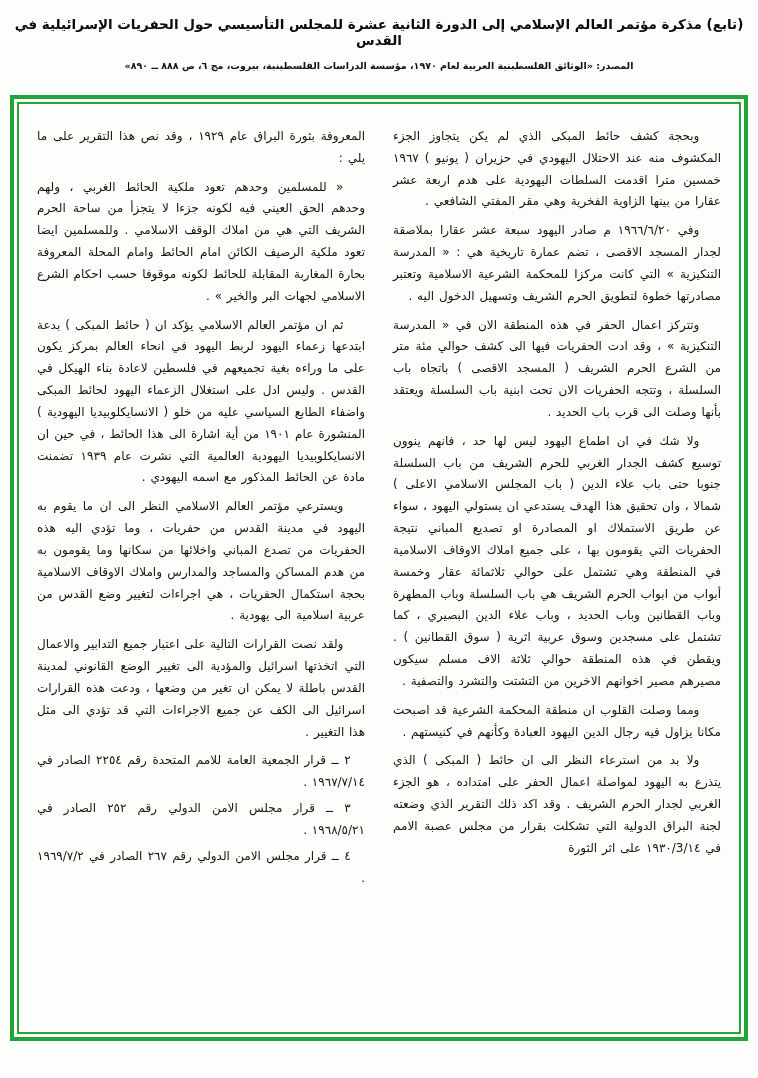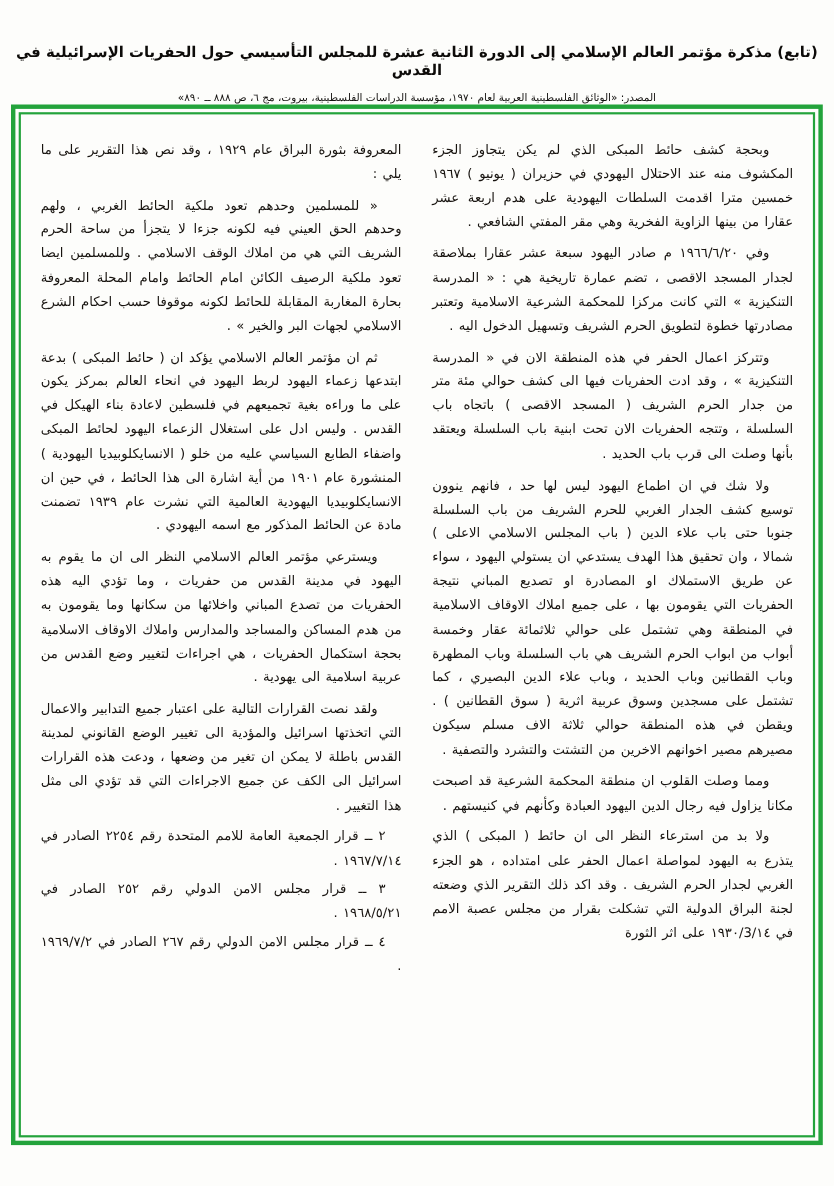--- a/index.html
+++ b/index.html
@@ -9,29 +9,29 @@
       height: 1078px;
       position: relative;
       font-family: "DejaVu Sans", sans-serif;
       background: #fdfdfb;
       color: #171411;
       overflow: hidden;
     }
     .page { width: 758px; height: 1078px; position: relative; direction: rtl; }
 
     
-    .header { text-align: center; padding-top: 40px; }
+    .header { text-align: center; padding-top: 16px; }
     .header .title {
       font-weight: bold;
       font-size: 13.5px;
       letter-spacing: 0;
       color: #0d0b09;
     }
     .header .source {
-      font-weight: normal;
+      font-weight: bold;
       font-size: 9.5px;
       margin-top: 12px;
       color: #141210;
     }
 
     
     .frame {
       position: absolute;
       top: 95px;
       left: 10px;
@@ -81,21 +81,21 @@
     <div class="source">المصدر: «الوثائق الفلسطينية العربية لعام ١٩٧٠، مؤسسة الدراسات الفلسطينية، بيروت، مج ٦، ص ٨٨٨ ــ ٨٩٠»</div>
   </div>
 
   <div class="frame">
     <div class="frame-inner">
       <div class="columns">
 
         <div class="col">
           <p>وبحجة كشف حائط المبكى الذي لم يكن يتجاوز الجزء المكشوف منه عند الاحتلال اليهودي في حزيران ( يونيو ) ١٩٦٧ خمسين مترا اقدمت السلطات اليهودية على هدم اربعة عشر عقارا من بينها الزاوية الفخرية وهي مقر المفتي الشافعي .</p>
           <p>وفي ١٩٦٦/٦/٢٠ م صادر اليهود سبعة عشر عقارا بملاصقة لجدار المسجد الاقصى ، تضم عمارة تاريخية هي : « المدرسة التنكيزية » التي كانت مركزا للمحكمة الشرعية الاسلامية وتعتبر مصادرتها خطوة لتطويق الحرم الشريف وتسهيل الدخول اليه .</p>
-          <p>وتتركز اعمال الحفر في هذه المنطقة الان في « المدرسة التنكيزية » ، وقد ادت الحفريات فيها الى كشف حوالي مئة متر من جدار الحرم الشريف ( المسجد الاقصى ) باتجاه باب السلسلة ، وتتجه الحفريات الان تحت ابنية باب السلسلة ويعتقد بأنها وصلت الى قرب باب الحديد .</p>
+          <p>وتتركز اعمال الحفر في هذه المنطقة الان في « المدرسة التنكيزية » ، وقد ادت الحفريات فيها الى كشف حوالي مئة متر من الشرع الحرم الشريف ( المسجد الاقصى ) باتجاه باب السلسلة ، وتتجه الحفريات الان تحت ابنية باب السلسلة ويعتقد بأنها وصلت الى قرب باب الحديد .</p>
           <p>ولا شك في ان اطماع اليهود ليس لها حد ، فانهم ينوون توسيع كشف الجدار الغربي للحرم الشريف من باب السلسلة جنوبا حتى باب علاء الدين ( باب المجلس الاسلامي الاعلى ) شمالا ، وان تحقيق هذا الهدف يستدعي ان يستولي اليهود ، سواء عن طريق الاستملاك او المصادرة او تصديع المباني نتيجة الحفريات التي يقومون بها ، على جميع املاك الاوقاف الاسلامية في المنطقة وهي تشتمل على حوالي ثلاثمائة عقار وخمسة أبواب من ابواب الحرم الشريف هي باب السلسلة وباب المطهرة وباب القطانين وباب الحديد ، وباب علاء الدين البصيري ، كما تشتمل على مسجدين وسوق عربية اثرية ( سوق القطانين ) . ويقطن في هذه المنطقة حوالي ثلاثة الاف مسلم سيكون مصيرهم مصير اخوانهم الاخرين من التشتت والتشرد والتصفية .</p>
           <p>ومما وصلت القلوب ان منطقة المحكمة الشرعية قد اصبحت مكانا يزاول فيه رجال الدين اليهود العبادة وكأنهم في كنيستهم .</p>
           <p>ولا بد من استرعاء النظر الى ان حائط ( المبكى ) الذي يتذرع به اليهود لمواصلة اعمال الحفر على امتداده ، هو الجزء الغربي لجدار الحرم الشريف . وقد اكد ذلك التقرير الذي وضعته لجنة البراق الدولية التي تشكلت بقرار من مجلس عصبة الامم في ١٩٣٠/3/١٤ على اثر الثورة</p>
         </div>
 
         <div class="col">
           <p class="no-indent">المعروفة بثورة البراق عام ١٩٢٩ ، وقد نص هذا التقرير على ما يلي :</p>
           <p>« للمسلمين وحدهم تعود ملكية الحائط الغربي ، ولهم وحدهم الحق العيني فيه لكونه جزءا لا يتجزأ من ساحة الحرم الشريف التي هي من املاك الوقف الاسلامي . وللمسلمين ايضا تعود ملكية الرصيف الكائن امام الحائط وامام المحلة المعروفة بحارة المغاربة المقابلة للحائط لكونه موقوفا حسب احكام الشرع الاسلامي لجهات البر والخير » .</p>
           <p>ثم ان مؤتمر العالم الاسلامي يؤكد ان ( حائط المبكى ) بدعة ابتدعها زعماء اليهود لربط اليهود في انحاء العالم بمركز يكون على ما وراءه بغية تجميعهم في فلسطين لاعادة بناء الهيكل في القدس . وليس ادل على استغلال الزعماء اليهود لحائط المبكى واضفاء الطابع السياسي عليه من خلو ( الانسايكلوبيديا اليهودية ) المنشورة عام ١٩٠١ من أية اشارة الى هذا الحائط ، في حين ان الانسايكلوبيديا اليهودية العالمية التي نشرت عام ١٩٣٩ تضمنت مادة عن الحائط المذكور مع اسمه اليهودي .</p>
           <p>ويسترعي مؤتمر العالم الاسلامي النظر الى ان ما يقوم به اليهود في مدينة القدس من حفريات ، وما تؤدي اليه هذه الحفريات من تصدع المباني واخلائها من سكانها وما يقومون به من هدم المساكن والمساجد والمدارس واملاك الاوقاف الاسلامية بحجة استكمال الحفريات ، هي اجراءات لتغيير وضع القدس من عربية اسلامية الى يهودية .</p>

